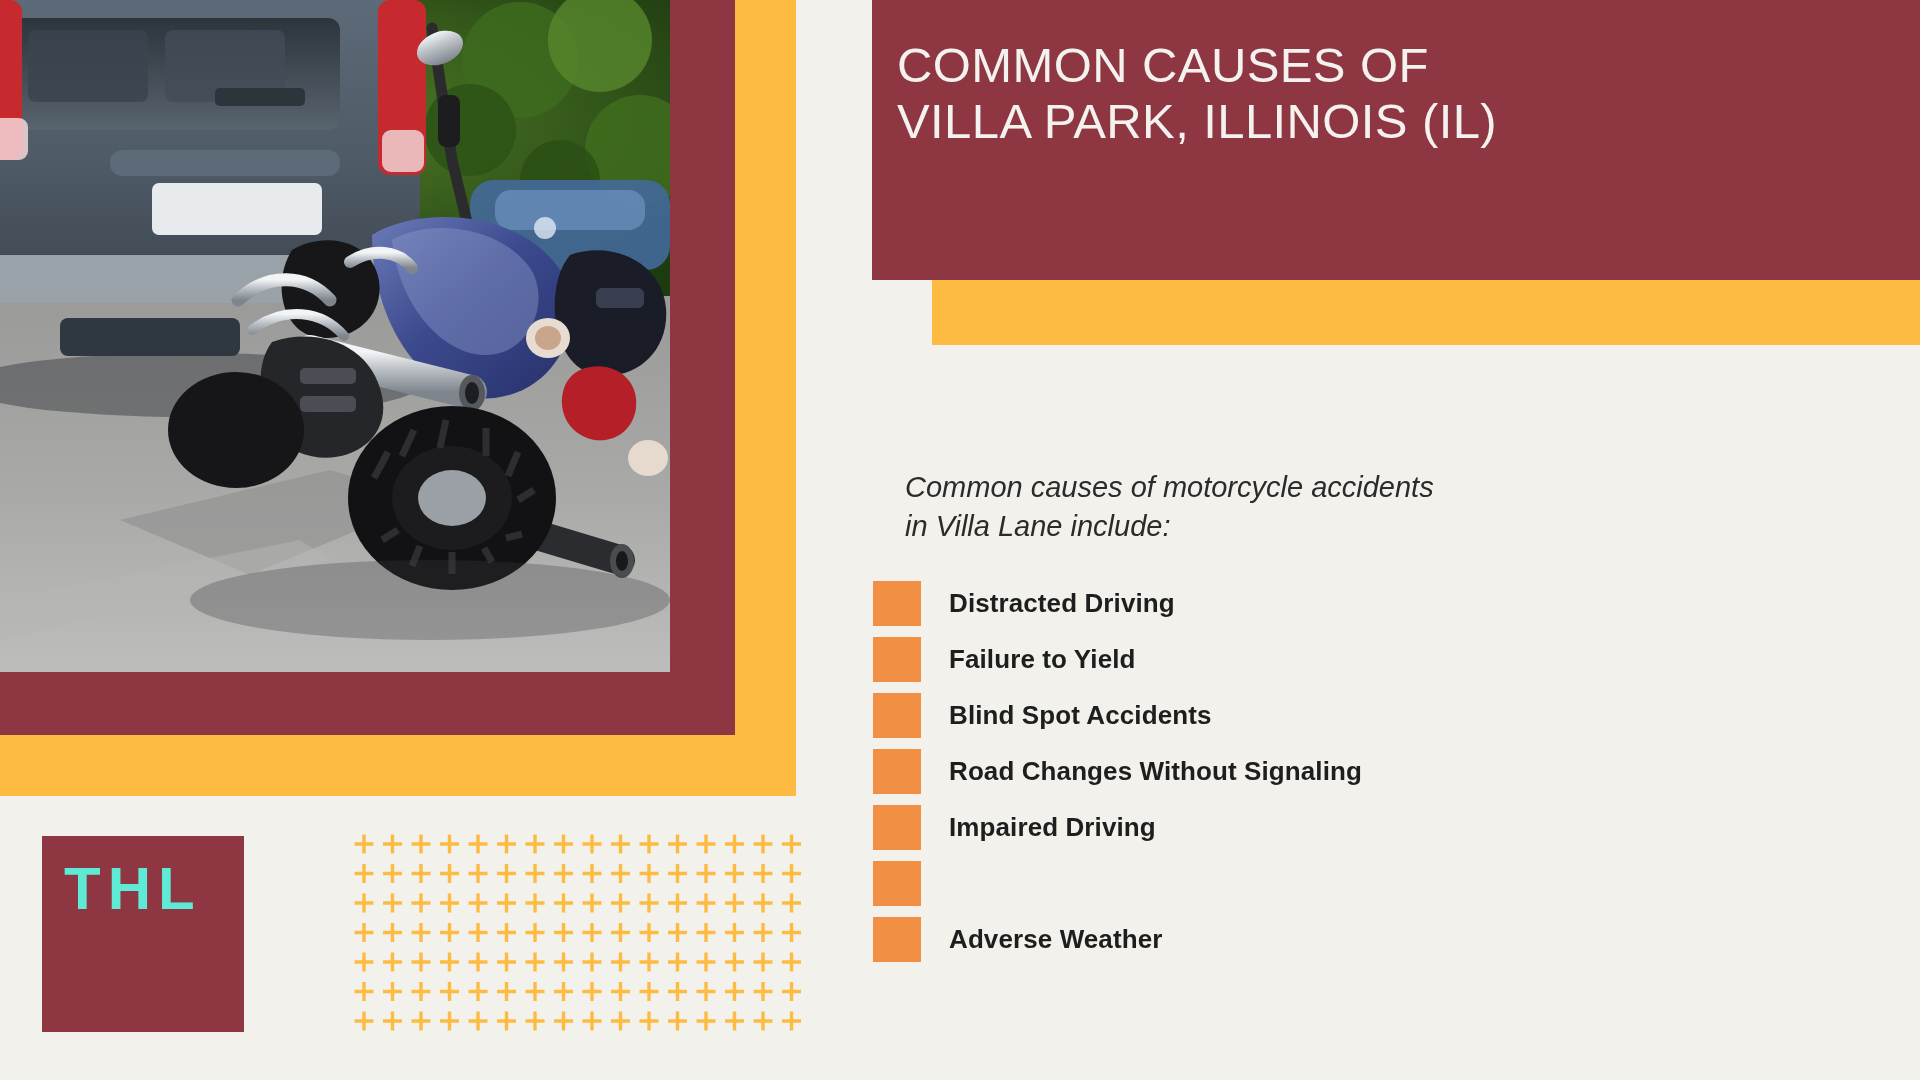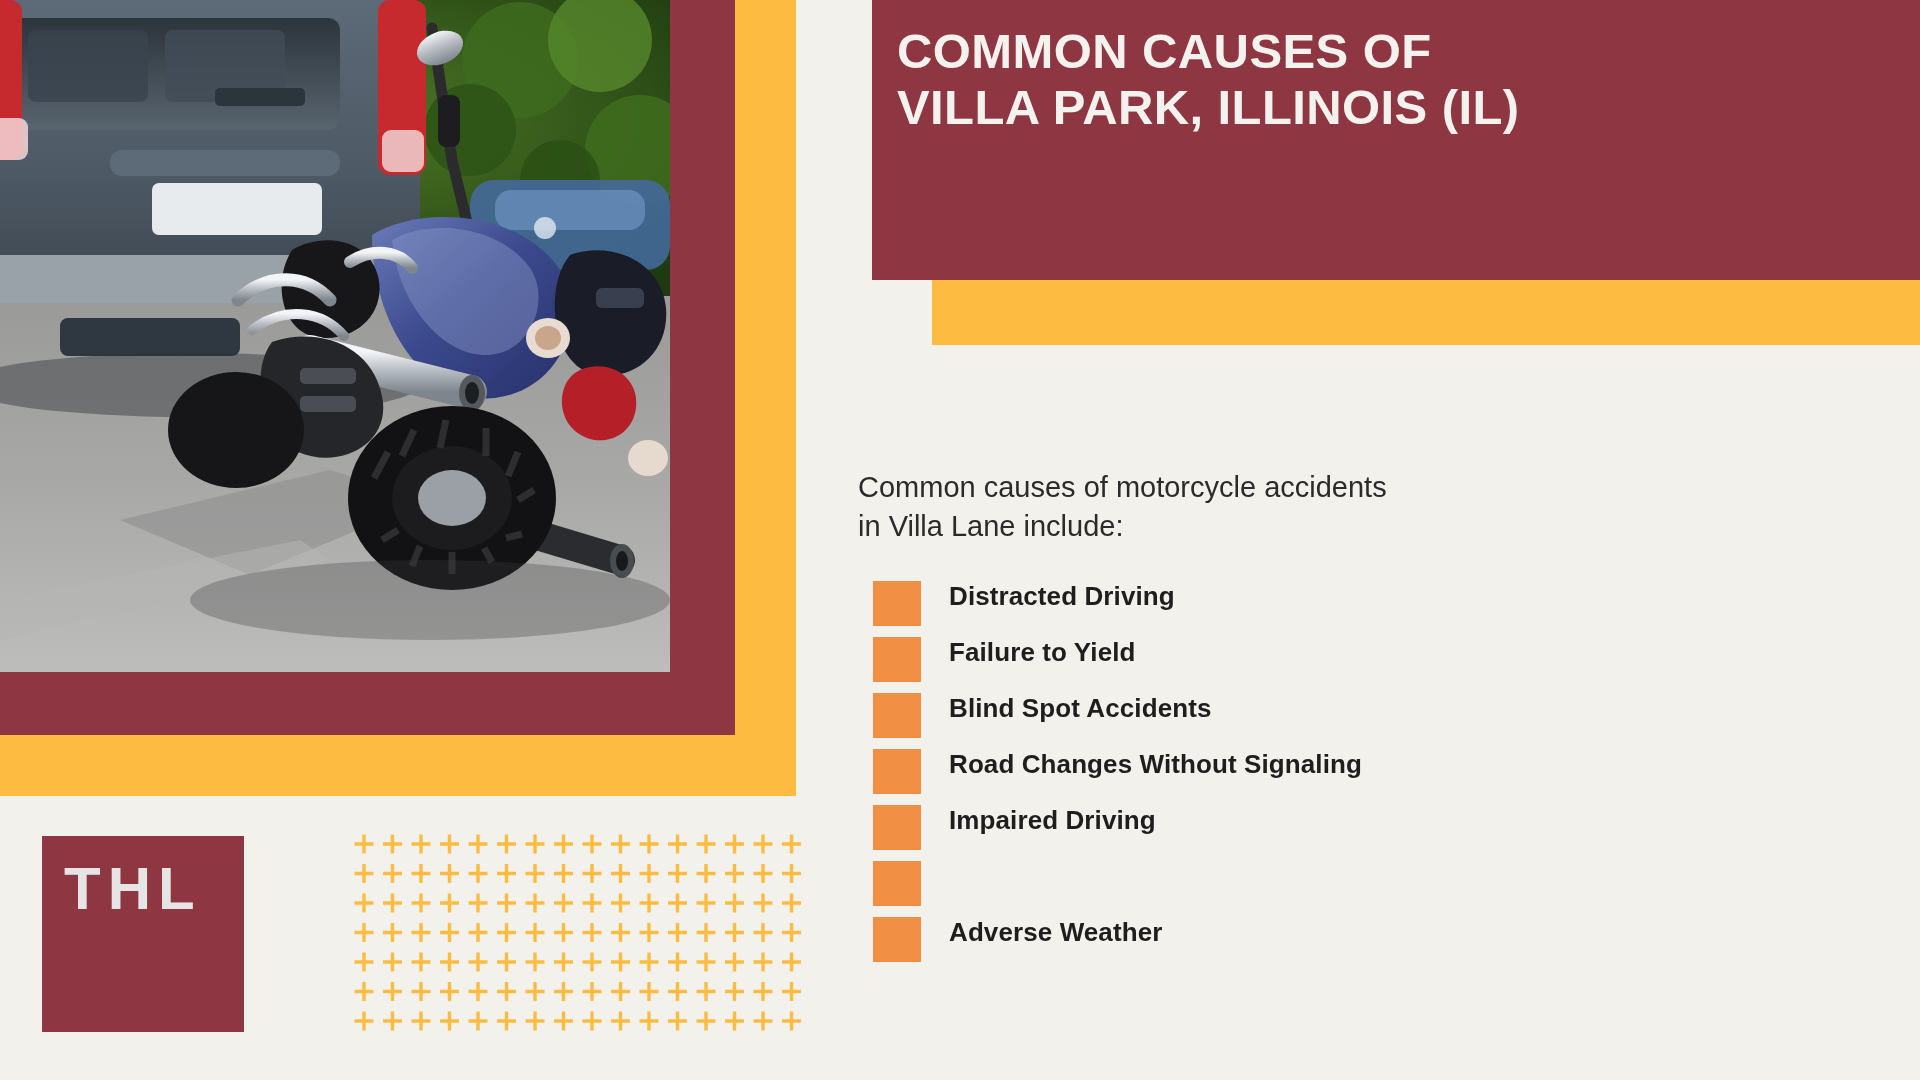--- a/index.html
+++ b/index.html
@@ -16,54 +16,54 @@
   .frame-maroon{position:absolute;left:0;top:0;width:735px;height:735px;background:#8E3743;}
   .photo{position:absolute;left:0;top:0;width:670px;height:672px;overflow:hidden;background:#555;}
   .photo svg{display:block;width:670px;height:672px;}
 
   
   .header-block{
     position:absolute;left:872px;top:0;width:1048px;height:280px;
     background:#8E3743;
   }
   .header-title{
-    position:absolute;left:25px;top:24px;width:1000px;
+    position:absolute;left:25px;top:38px;width:1000px;
     color:#F4F2EE;
-    font-size:49px;font-weight:bold;line-height:1.14;
+    font-size:49px;font-weight:normal;line-height:1.14;
     letter-spacing:0.4px;
     text-transform:uppercase;
   }
   .header-accent{
     position:absolute;left:932px;top:280px;width:988px;height:65px;background:#FDBC41;
   }
 
   
   .intro{
-    position:absolute;left:858px;top:468px;width:800px;
-    font-size:29px;line-height:1.35;color:#2B2B2B;
+    position:absolute;left:905px;top:468px;width:800px;
+    font-style:italic;font-size:29px;line-height:1.35;color:#2B2B2B;
   }
   .intro div{white-space:nowrap;}
 
   
   .list{position:absolute;left:873px;top:581px;width:1000px;}
-  .list-item{display:flex;align-items:flex-start;height:45px;margin-bottom:11px;}
+  .list-item{display:flex;align-items:center;height:45px;margin-bottom:11px;}
   .bullet{width:48px;height:45px;background:#F19044;flex:0 0 auto;}
   .item-label{
     margin-left:28px;font-size:26px;font-weight:bold;color:#1E1E1E;
     letter-spacing:0.1px;white-space:nowrap;
   }
 
   
   .logo{
     position:absolute;left:42px;top:836px;width:202px;height:196px;
     background:#8E3743;
   }
   .logo-text{
     position:absolute;left:22px;top:18px;
-    color:#e5e5e5;font-size:60px;font-weight:bold;letter-spacing:7px;
+    color:#5eead4;font-size:60px;font-weight:bold;letter-spacing:7px;
   }
 
   
   .plus-pattern{position:absolute;left:352px;top:832px;width:452px;height:213px;}
   .plus-pattern svg{display:block;}
 </style>
 </head>
 <body>
 
 <div class="stage">

